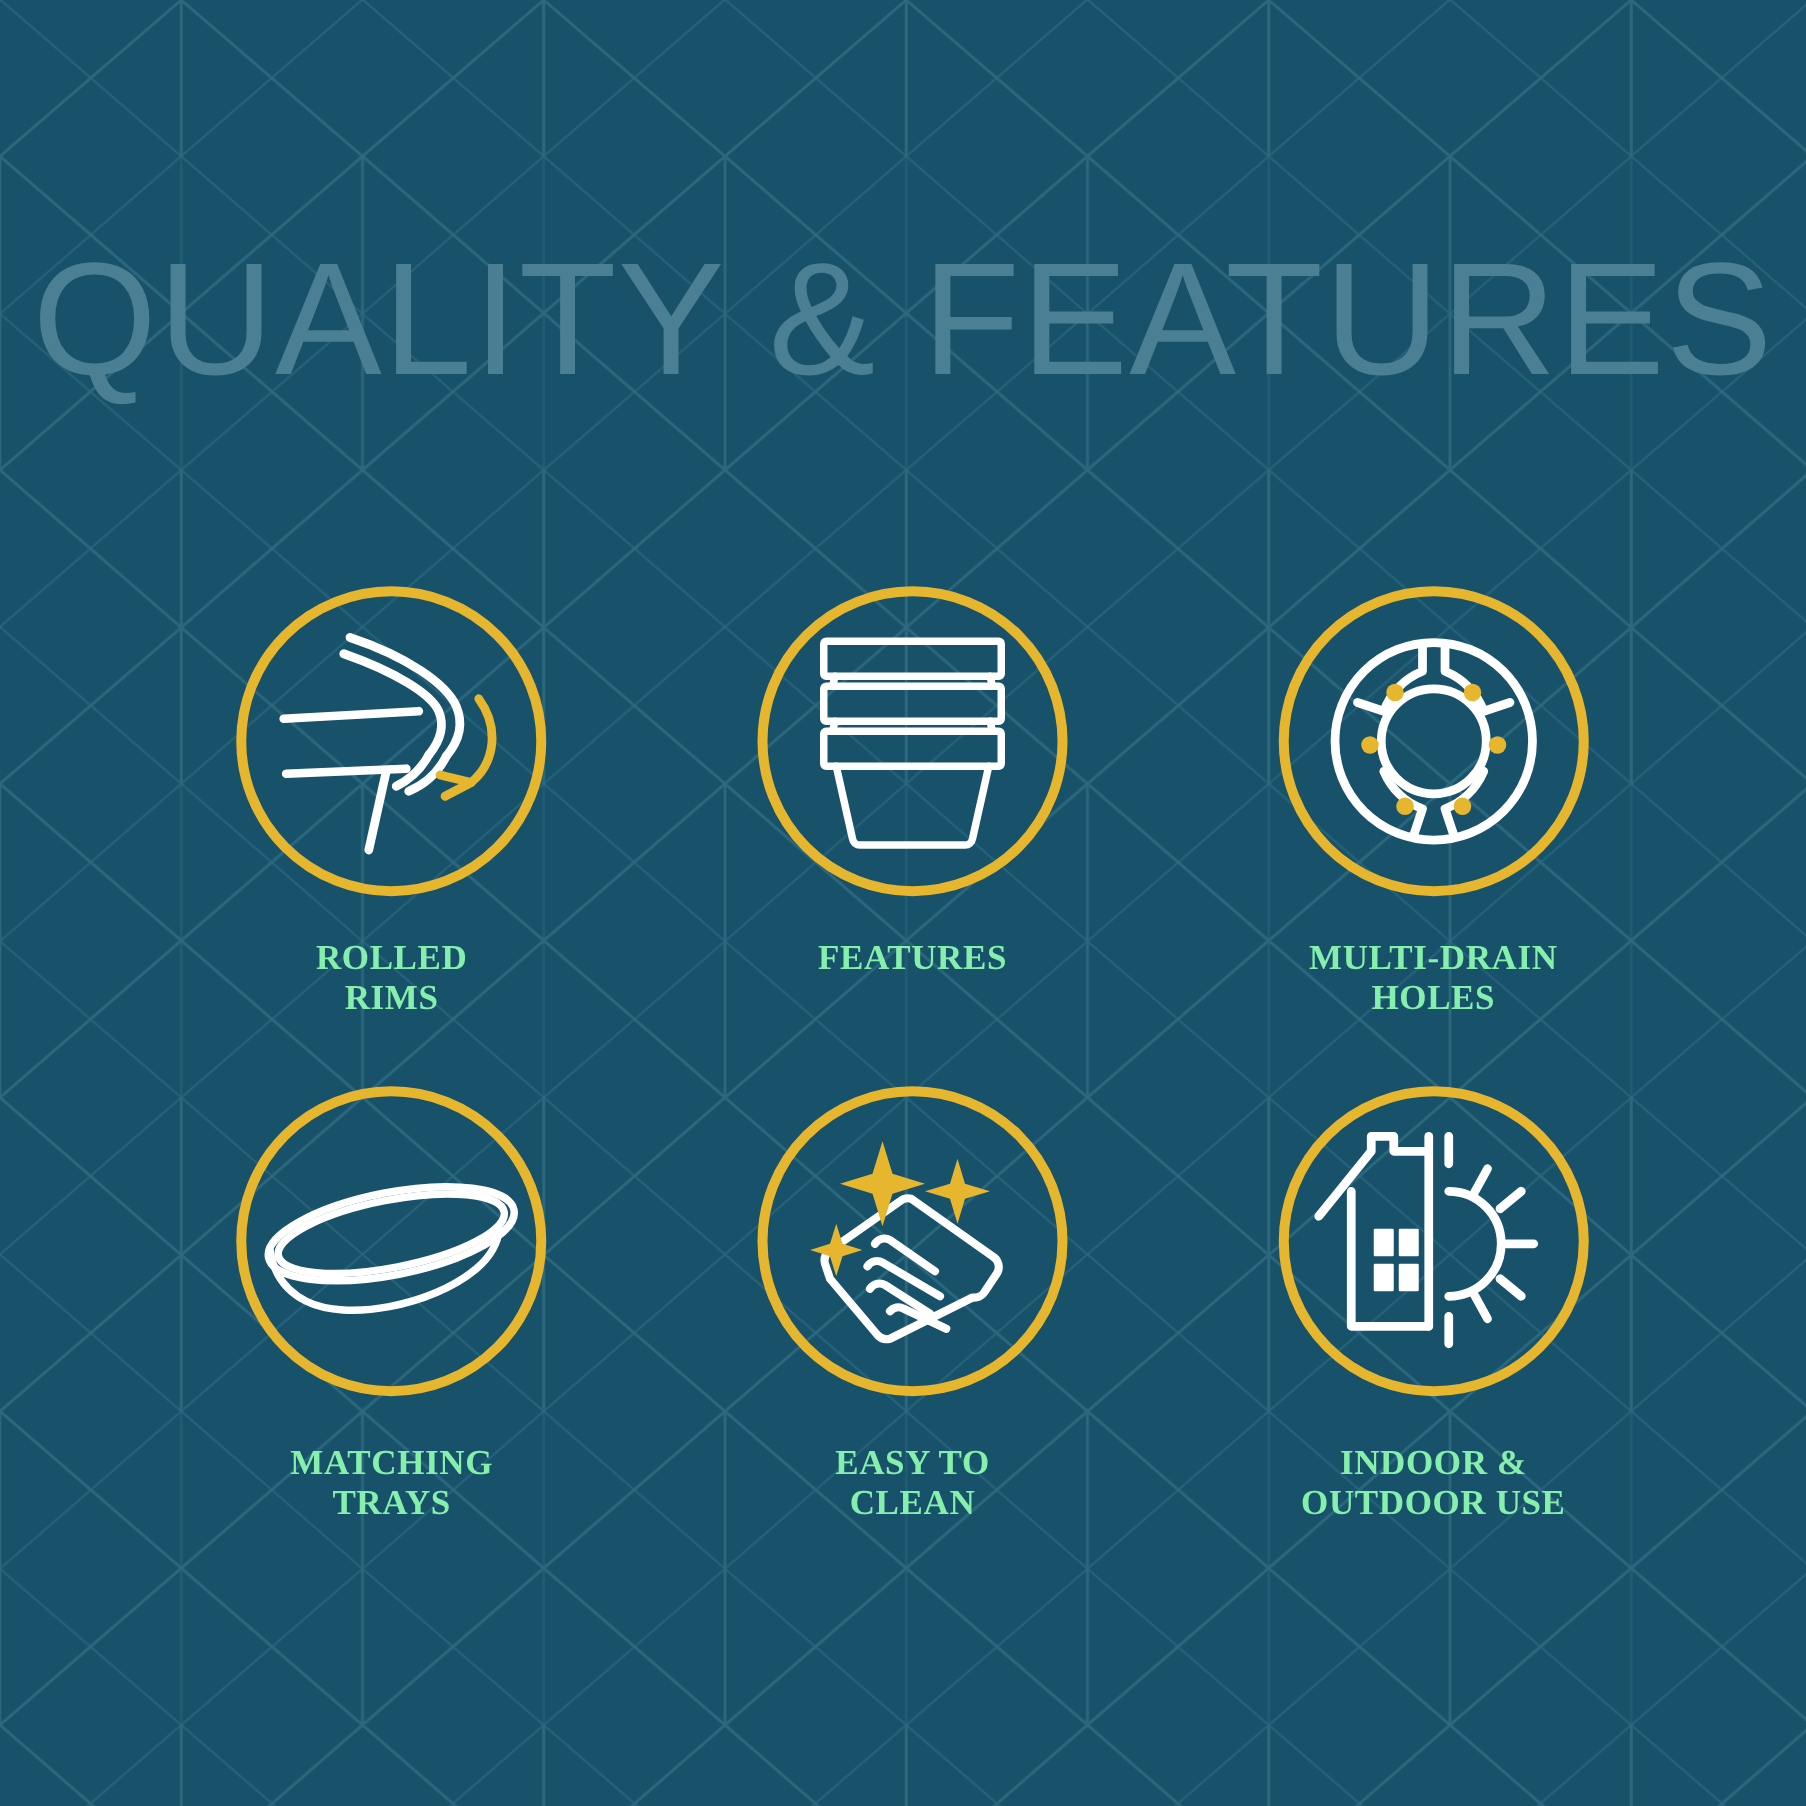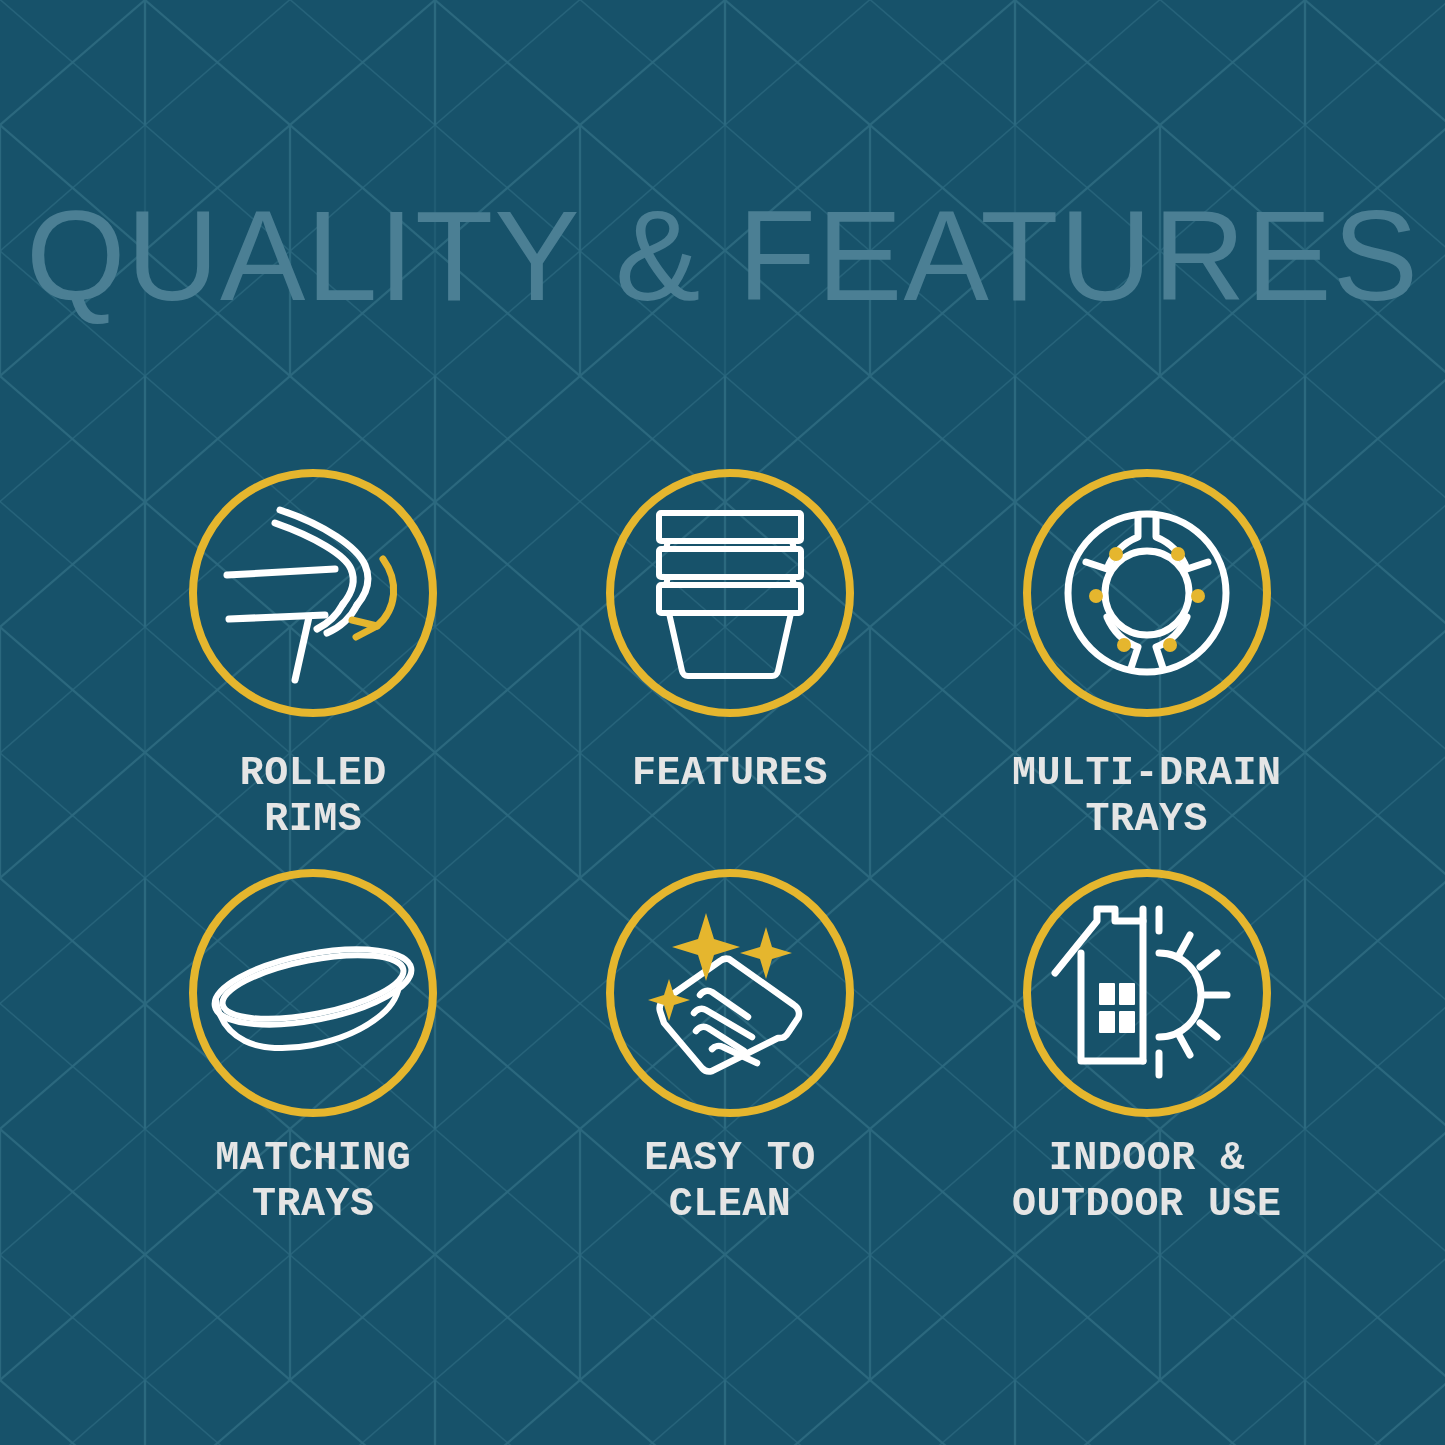--- a/index.html
+++ b/index.html
@@ -57,30 +57,30 @@
     position: relative;
   }
   .icon-circle svg {
     display: block;
     width: 256px;
     height: 256px;
   }
   .feature-label {
     margin-top: 30px;
     text-align: center;
-    color: #e5e5e5;
-    font-family: Liberation Mono, monospace;
-    font-size: 40px;
+    color: #86efac;
+    font-family: Liberation Serif, serif;
+    font-size: 28px;
     font-weight: bold;
     line-height: 1.16;
     letter-spacing: 0.5px;
     white-space: pre-line;
   }
   .row-2 .feature-label {
-    margin-top: 15px;
+    margin-top: 34px;
     text-align: center;
   }
 </style>
 </head>
 <body>
 
 <div id="page">
 
   <svg id="bg-pattern" viewBox="0 0 1445 1445" preserveAspectRatio="none" aria-hidden="true">
     <defs>
@@ -175,21 +175,21 @@
             <circle cx="97" cy="89" r="7"></circle>
             <circle cx="159" cy="89" r="7"></circle>
             <circle cx="77" cy="131" r="7"></circle>
             <circle cx="179" cy="131" r="7"></circle>
             <circle cx="105" cy="180" r="7"></circle>
             <circle cx="151" cy="180" r="7"></circle>
           </g>
         </svg>
       </div>
       <div class="feature-label">MULTI-DRAIN
-TRAYS</div>
+HOLES</div>
     </div>
 
     <div class="feature row-2">
       <div class="icon-circle">
         <svg viewBox="0 0 256 256">
           <circle cx="128" cy="128" r="120" fill="none" stroke="#e5b62e" stroke-width="8"></circle>
           <g fill="none" stroke="#ffffff" stroke-width="6" stroke-linecap="round" stroke-linejoin="round">
             <ellipse cx="128" cy="122" rx="100" ry="33" transform="rotate(-11 128 122)"></ellipse>
             <ellipse cx="128" cy="122" rx="92" ry="27" transform="rotate(-11 128 122)"></ellipse>
             <path d="M31 135 C34 155 44 168 60 176 C92 192 160 180 196 150 C208 140 214 128 214 118"></path>

